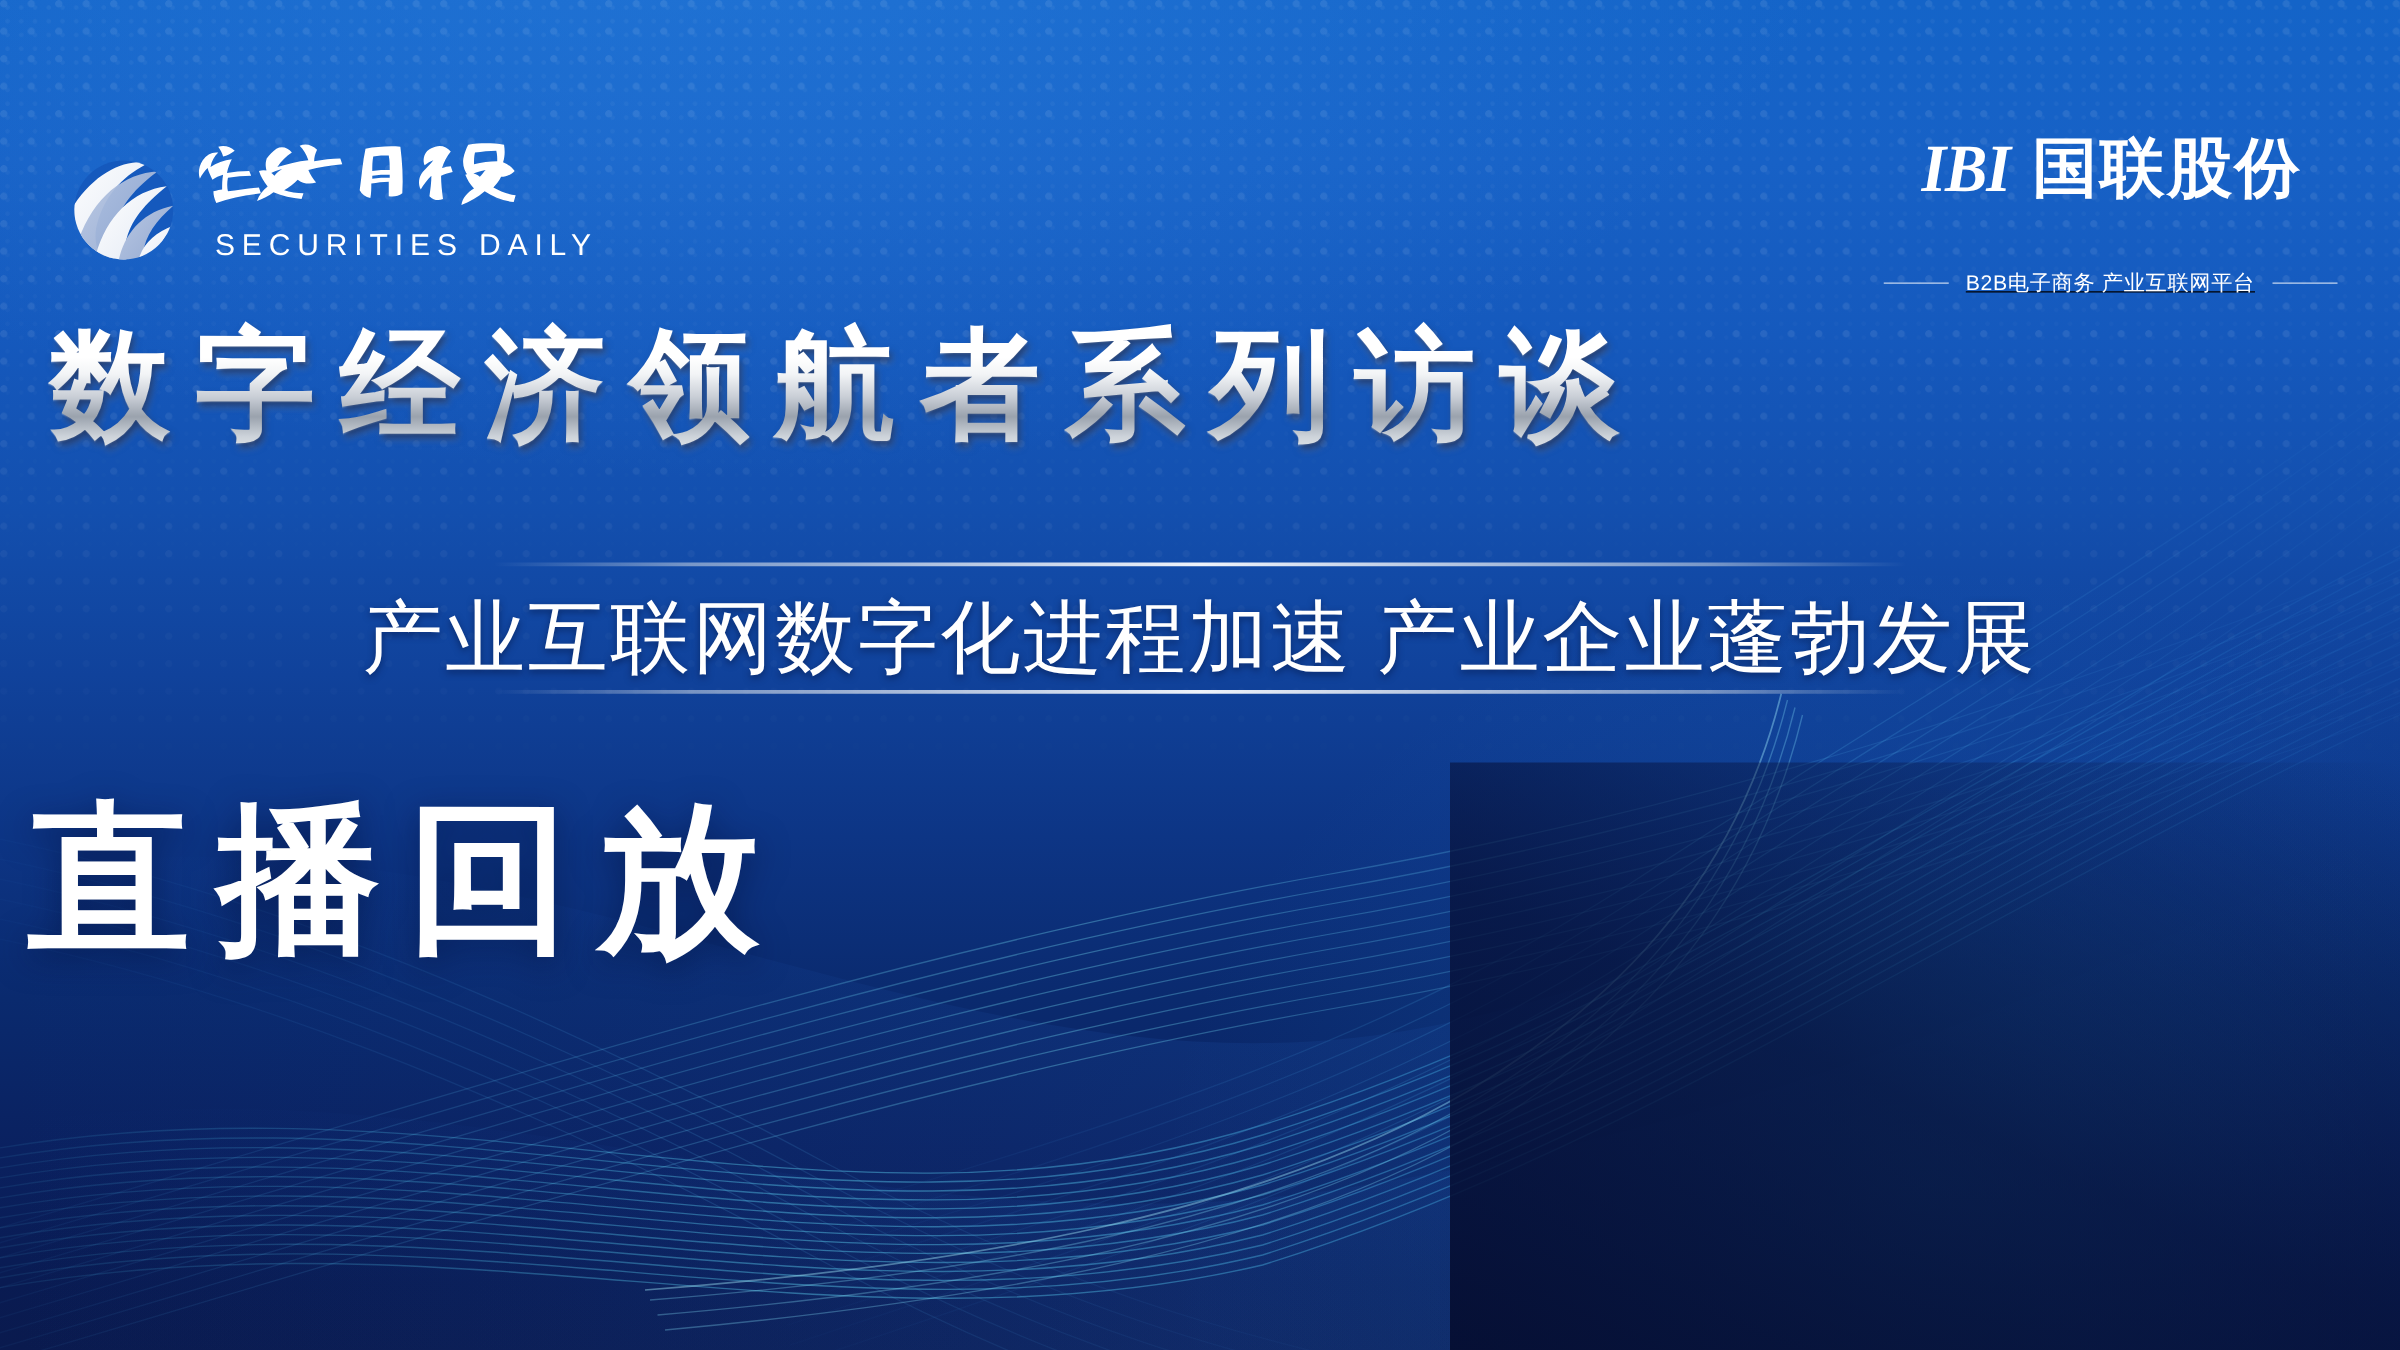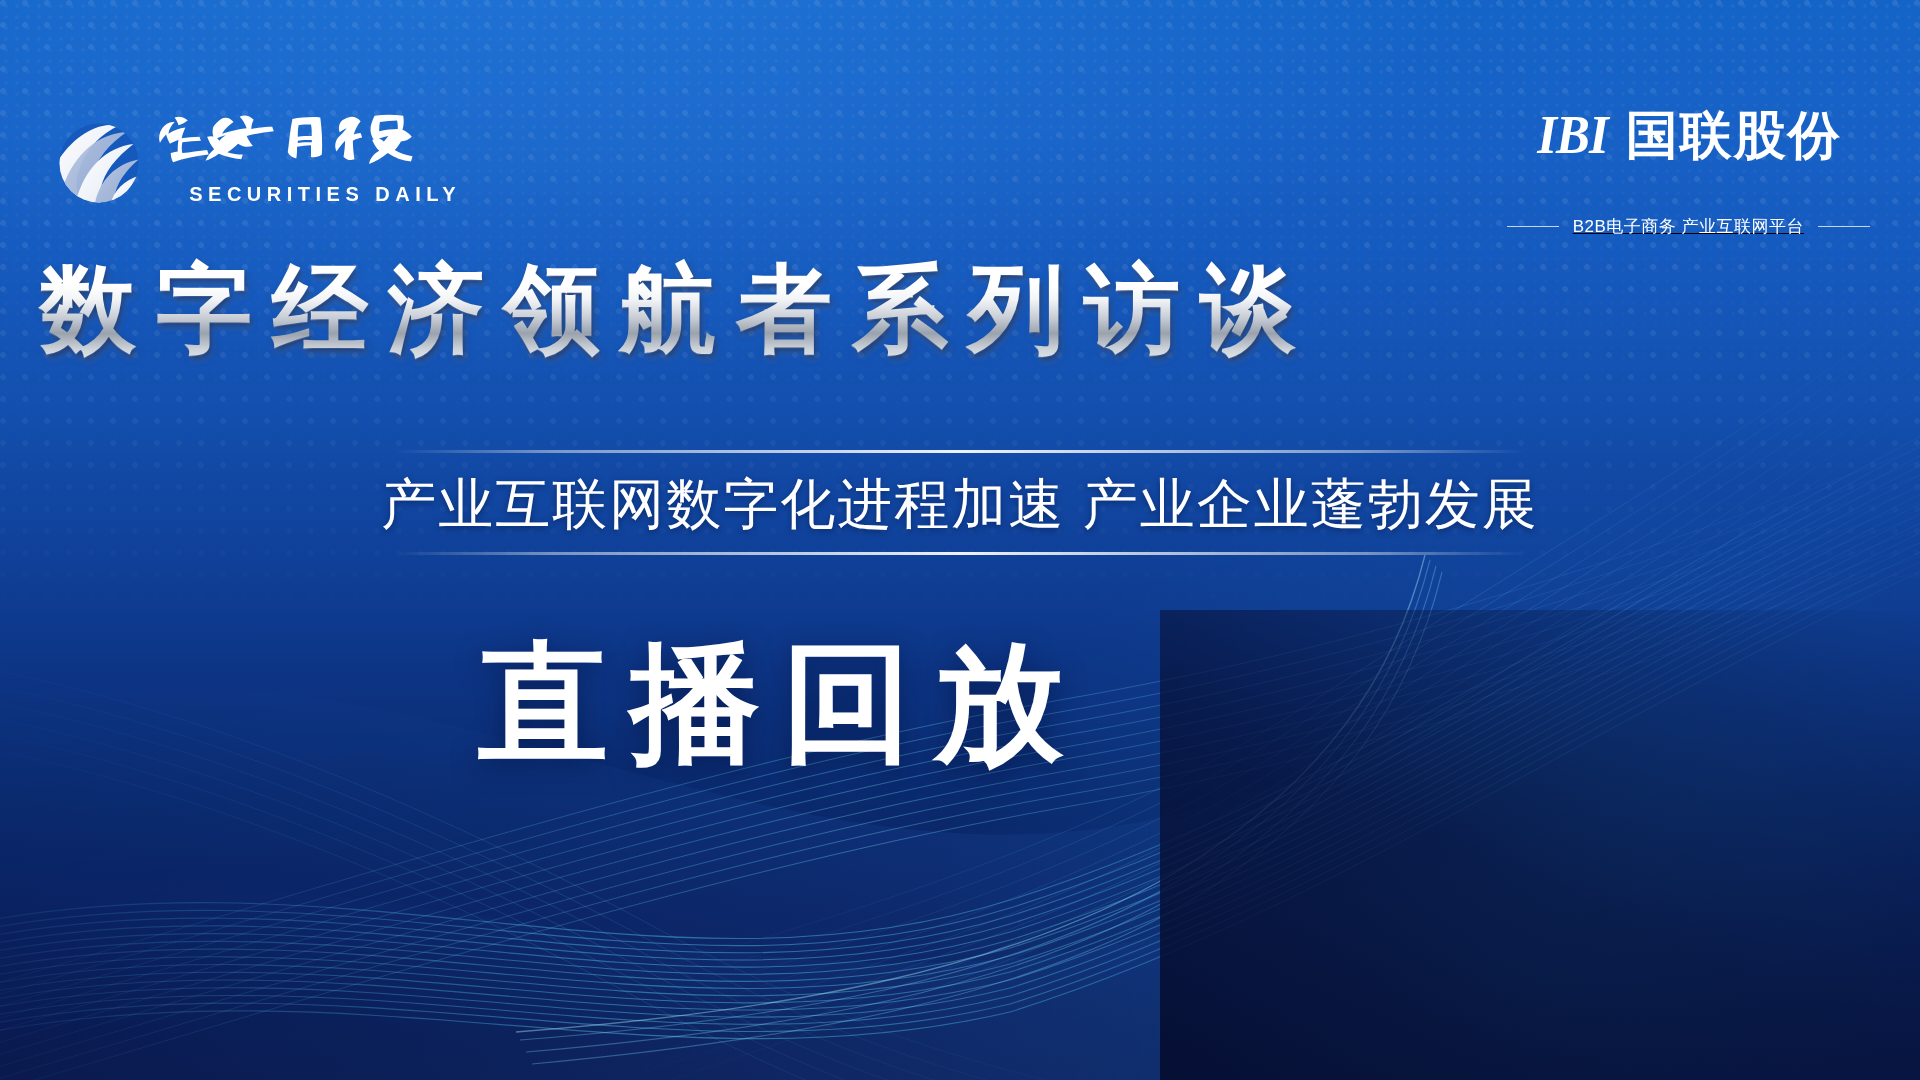--- a/index.html
+++ b/index.html
@@ -60,22 +60,22 @@
 
   
   .logo-left{
     position:absolute; left:56px; top:105px;
     display:flex; align-items:flex-end;
   }
   .globe{ width:86px; height:86px; flex:none; margin-right:14px; }
   .sd-wrap{ display:flex; flex-direction:column; align-items:center; }
   .sd-cn{ height:62px; display:block; }
   .sd-en{
-    font-size:20px; letter-spacing:5.5px; color:#ffffff;
-    font-weight:700; margin-top:16px; white-space:nowrap;
+    font-size:24px; letter-spacing:5.5px; color:#ffffff;
+    font-weight:400; margin-top:16px; white-space:nowrap;
     font-family:"Liberation Sans","DejaVu Sans",sans-serif;
     text-indent:5px;
   }
 
   .logo-right{
     position:absolute; right:50px; top:108px;
     display:flex; flex-direction:column; align-items:center;gap:41px;
   }
   .gl-row{ display:flex; align-items:center; }
   .ibi{
@@ -135,29 +135,29 @@
       rgba(255,255,255,0) 100%);
   }
   .rule.top{ top:450px; }
   .rule.bot{ top:552px; }
 
   .subtitle-wrap{
     position:absolute; left:0; top:470px; width:1920px; text-align:center;
   }
   .subtitle{
     display:inline-block;
-    font-size:55px; font-weight:400; letter-spacing:2px; color:#ffffff;
+    font-size:64px; font-weight:400; letter-spacing:2px; color:#ffffff;
     line-height:1.25;
     font-family:"Liberation Sans","DejaVu Sans",sans-serif;
     text-shadow:0 2px 6px rgba(3,16,56,0.5);
   }
 
   
   .headline-wrap{
-    position:absolute; left:0; top:625px; width:1542px; text-align:center;
+    position:absolute; left:0; top:625px; width:1542px; text-align:left;
   }
   .headline{
     display:inline-block;
     font-size:130px; font-weight:700; letter-spacing:22px; color:#ffffff;
     line-height:1.2;
     font-family:"Liberation Sans","DejaVu Sans",sans-serif;
     text-shadow:0 6px 26px rgba(4,16,60,0.55);
     text-indent:22px;
   }
 </style>

